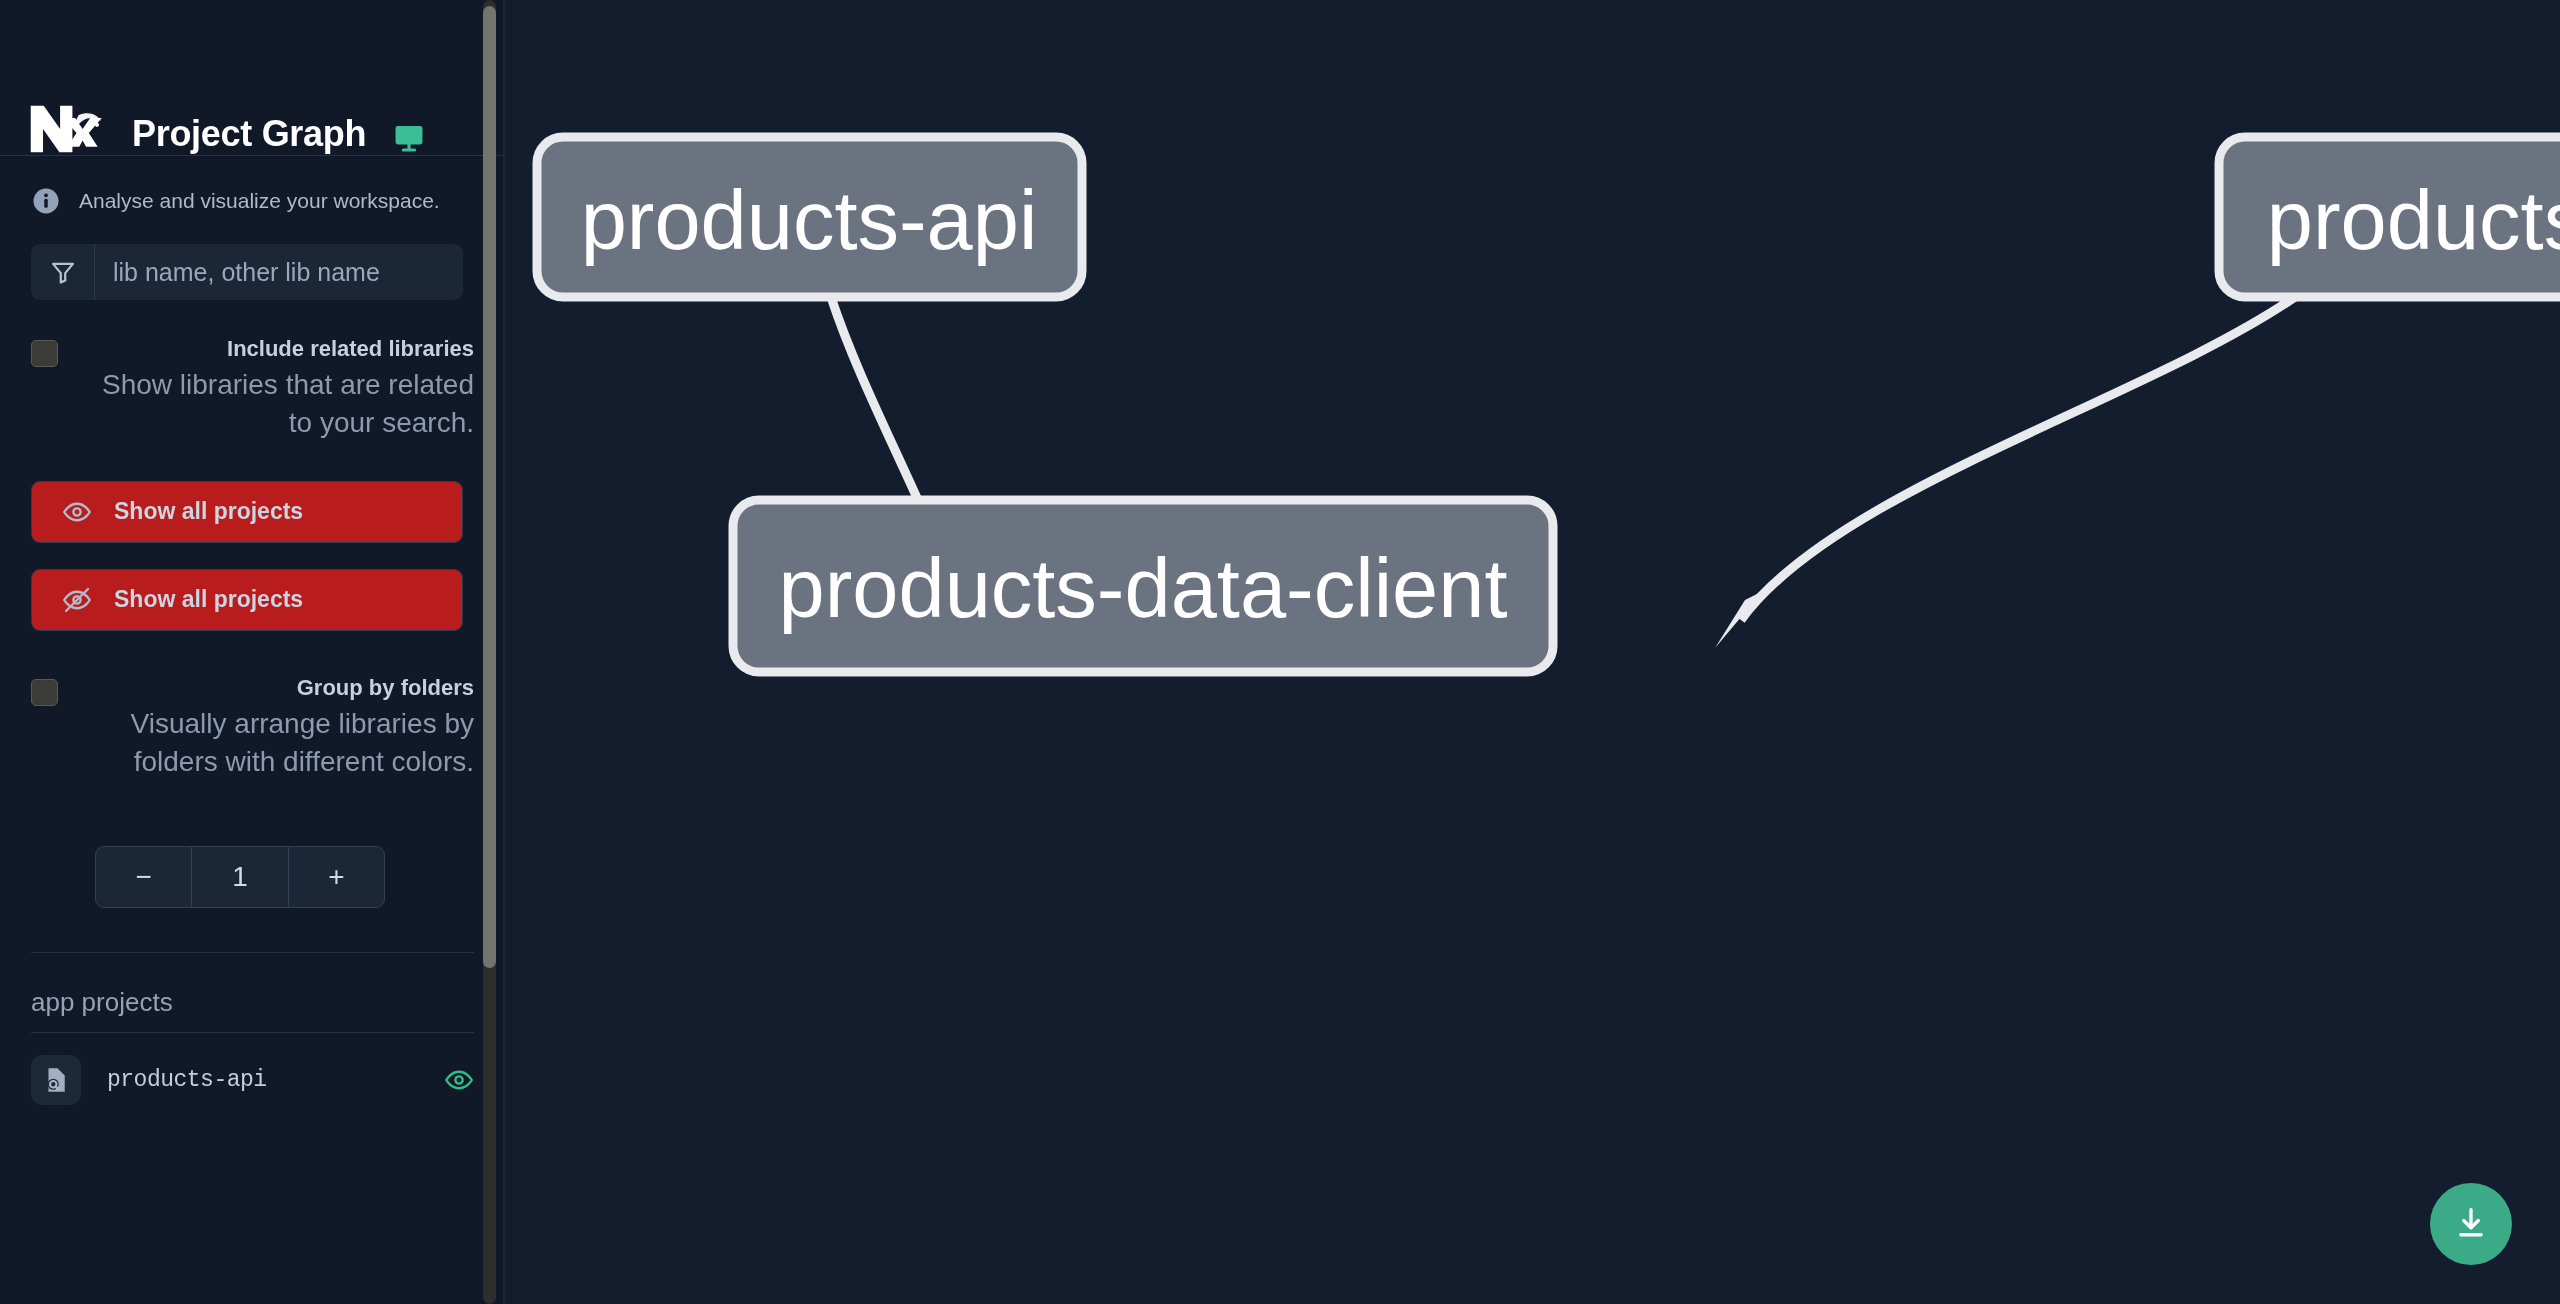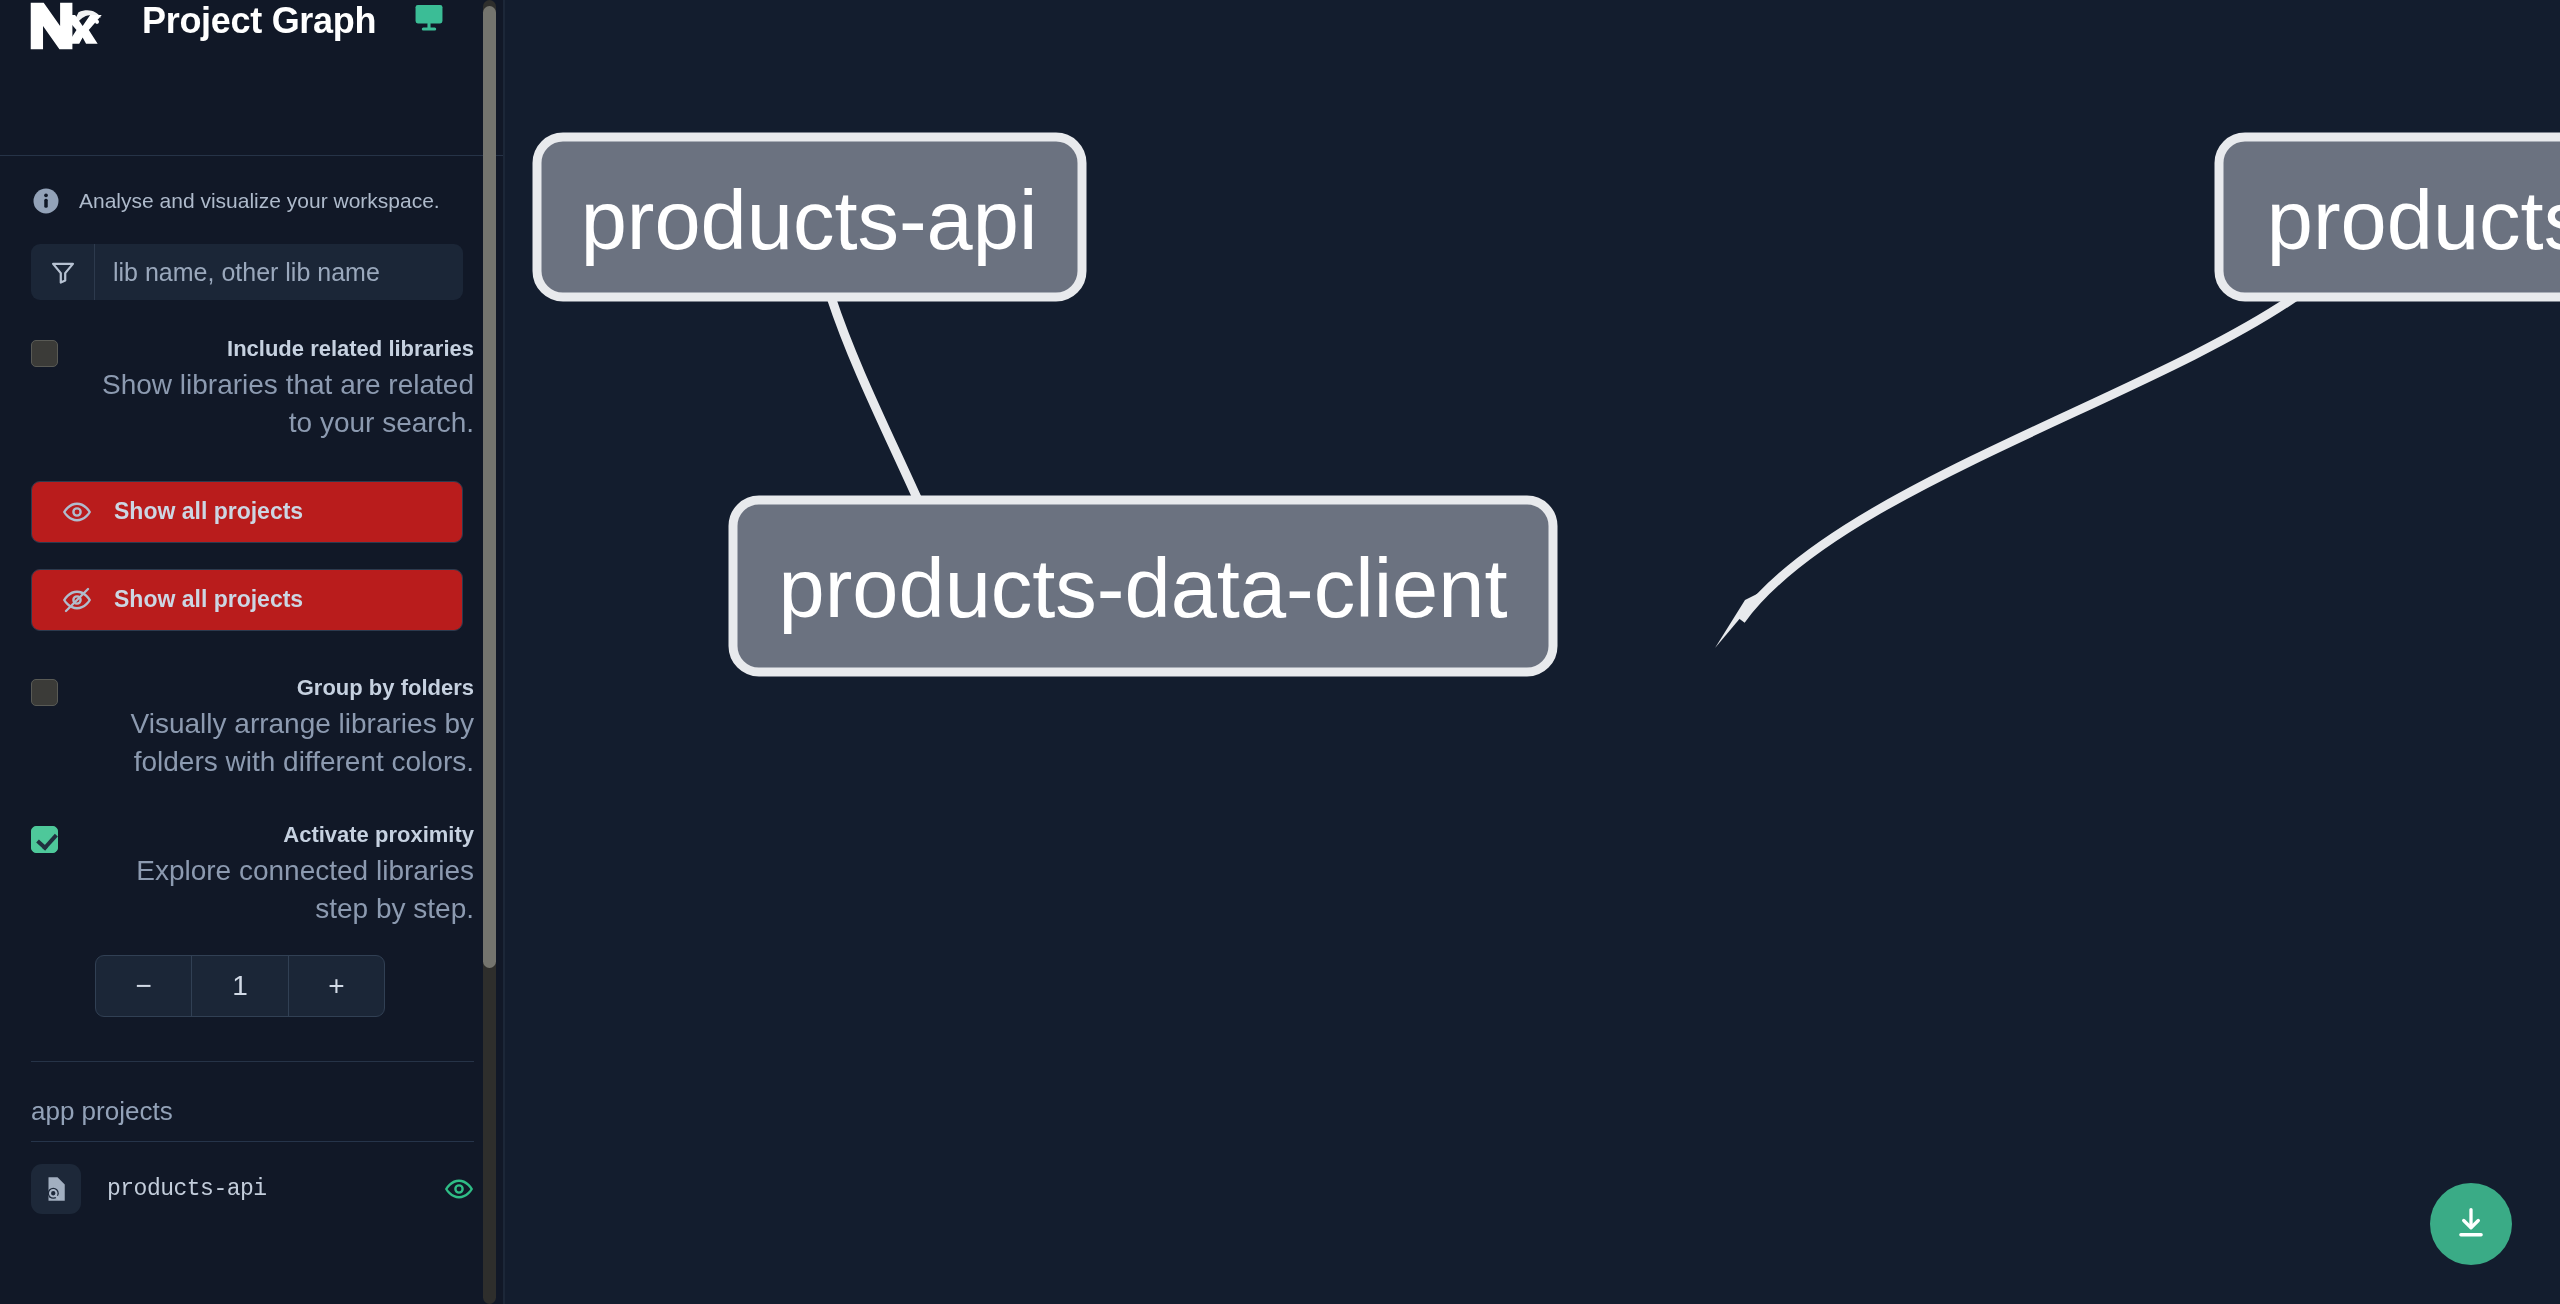--- a/index.html
+++ b/index.html
@@ -16,23 +16,23 @@
     position: relative;
     width: 505px; height: 1304px;
     background: #111827;
     flex: 0 0 505px;
     overflow: hidden;
   }
   .sb-scroll { position: absolute; inset: 0; overflow: hidden; }
 
   .sb-header {
     height: 156px;
-    display: flex; align-items: flex-start;
+    display: flex; align-items: flex-end;
     padding: 0 0 0 28px;
-    gap: 32px;
+    gap: 22px;
     border-bottom: 1px solid #263347;
   }
   .nx-logo { width: 82px; height: 52px; flex: 0 0 82px; }
   .app-title {
     font-size: 36px; font-weight: 700; color: #ffffff;
     letter-spacing: -0.3px; white-space: nowrap;
   }
   .monitor-icon { width: 34px; height: 34px; color: #3bbd96; flex: 0 0 34px; margin-left: 4px; }
 
   .sb-body { padding: 0 31px; }
@@ -250,27 +250,20 @@
         <div class="check-row">
           <span class="chk"></span>
           <span class="chk-texts">
             <div class="chk-label">Group by folders</div>
             <div class="chk-desc">Visually arrange libraries by folders with different colors.</div>
           </span>
         </div>
 
         <div class="spacer-24"></div>
 
-        <div class="check-row">
-          <span class="chk on"></span>
-          <span class="chk-texts">
-            <div class="chk-label">Activate proximity</div>
-            <div class="chk-desc">Explore connected libraries step by step.</div>
-          </span>
-        </div>
 
         <div class="stepper">
           <div>−</div>
           <div>1</div>
           <div>+</div>
         </div>
 
         <div class="sb-sep"></div>
 
         <div class="group-title">app projects</div>

